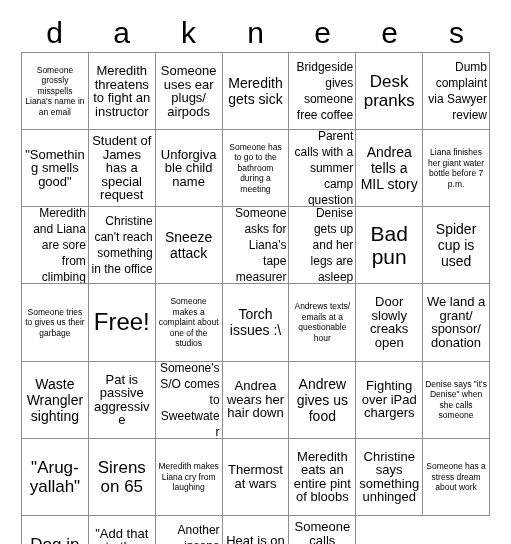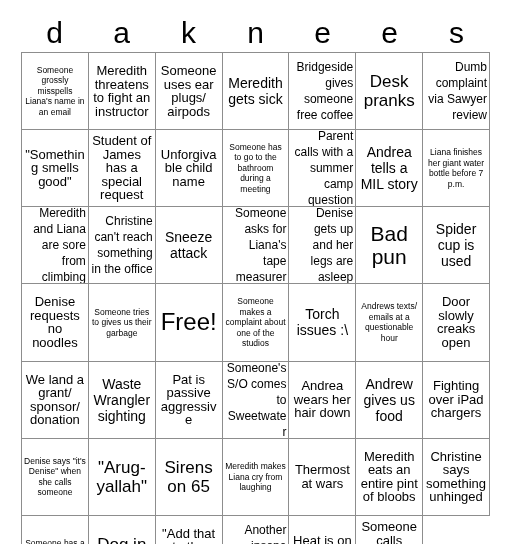--- a/index.html
+++ b/index.html
@@ -160,23 +160,20 @@
       </div>
       <div class="cell t-s">
         <span class="cell-text">Denise gets up and her legs are asleep</span>
       </div>
       <div class="cell t-xxl">
         <span class="cell-text">Bad pun</span>
       </div>
       <div class="cell t-l">
         <span class="cell-text">Spider cup is used</span>
       </div>
-      <div class="cell t-m">
-        <span class="cell-text">Denise requests no noodles</span>
-      </div>
       <div class="cell t-xs">
         <span class="cell-text">Someone tries to gives us their garbage</span>
       </div>
       <div class="cell t-free">
         <span class="cell-text">Free!</span>
       </div>
       <div class="cell t-xs">
         <span class="cell-text">Someone makes a complaint about one of the studios</span>
       </div>
       <div class="cell t-l">

